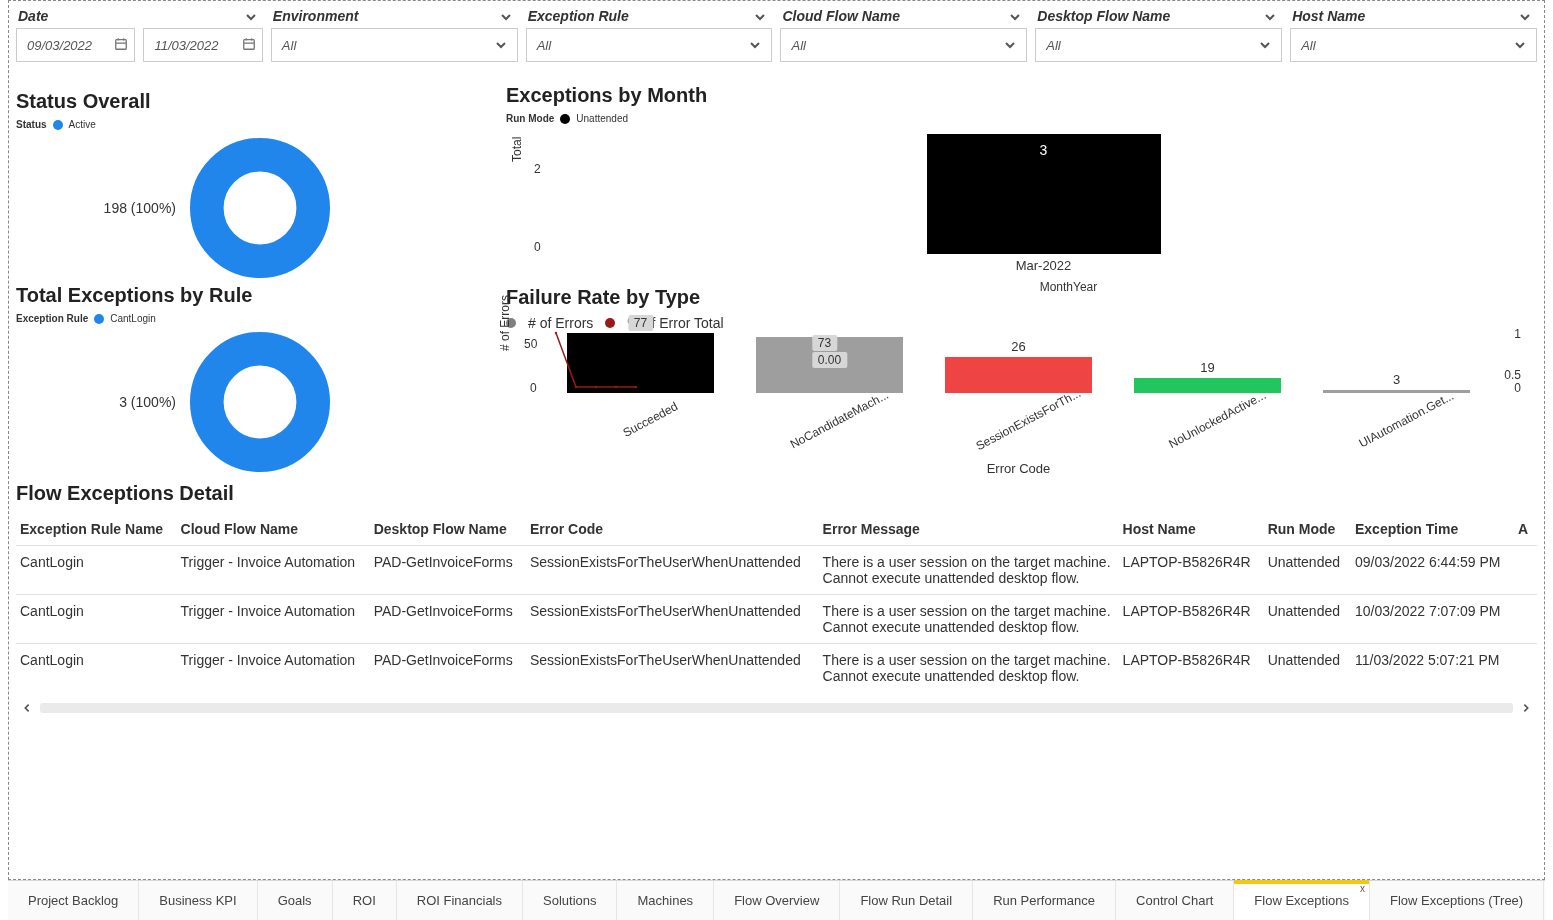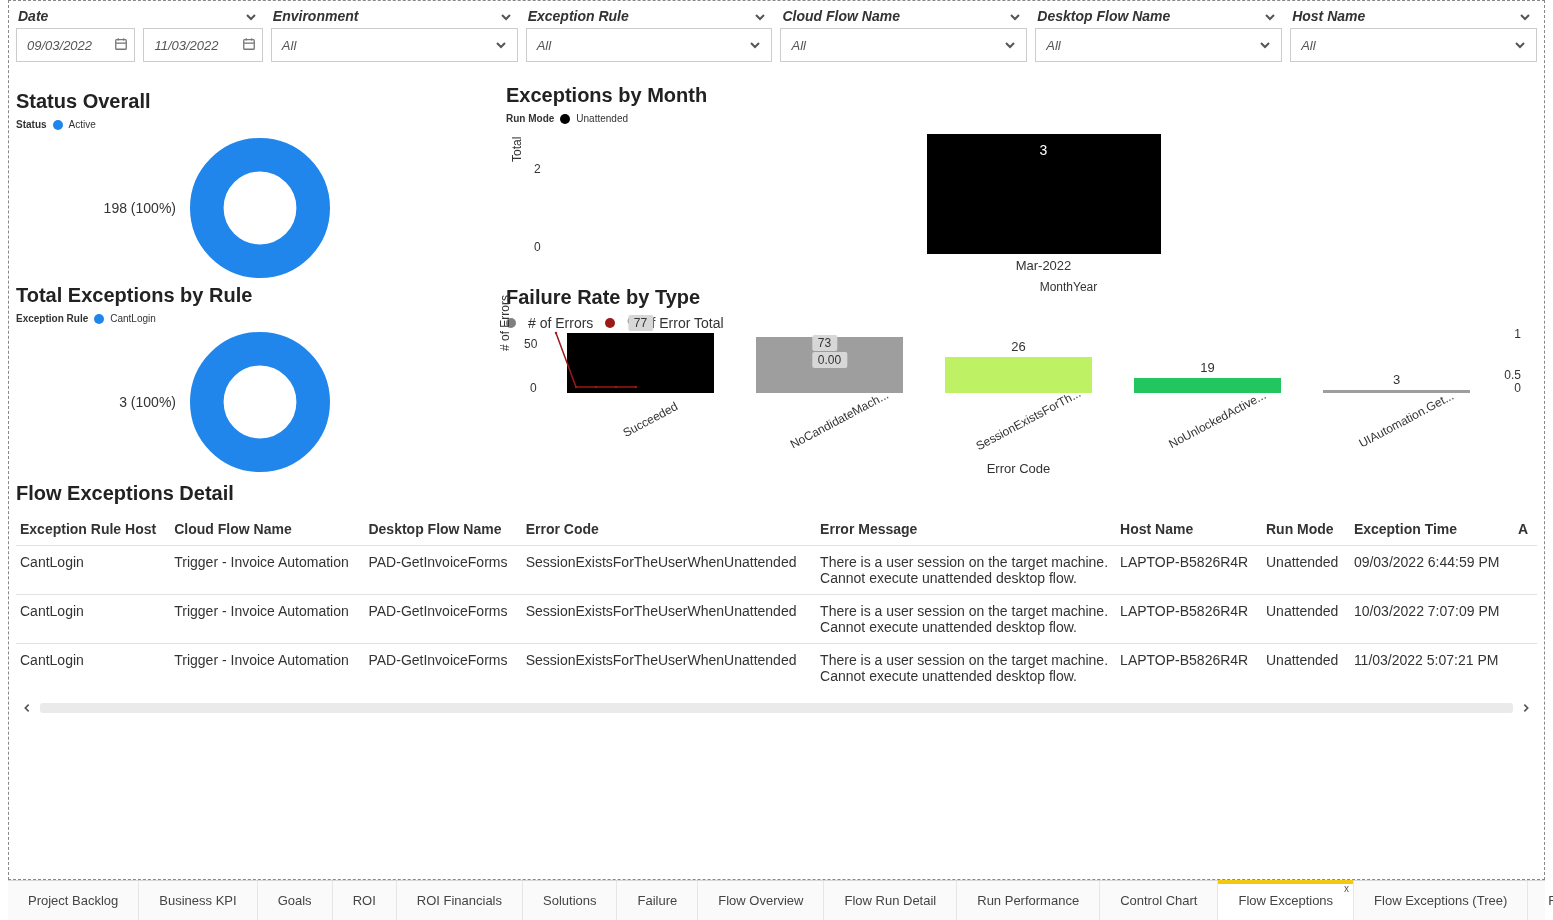--- a/index.html
+++ b/index.html
@@ -251,21 +251,21 @@
                 <div class="fr-bar" style="height:60px;background:#000">
                   <div class="fr-dl"><span class="fr-dl-box">77</span></div>
                 </div>
               </div>
             <div class="fr-barcell">
                 <div class="fr-bar" style="height:56px;background:#9e9e9e">
                   <div class="fr-dl" style="top:-2px"><span class="fr-dl-box">73</span><br><span class="fr-dl-box" style="margin-top:2px;display:inline-block">0.00</span></div>
                 </div>
               </div>
             <div class="fr-barcell">
-                <div class="fr-bar" style="height:36px;background:#bef264">
+                <div class="fr-bar" style="height:36px;background:#ef4444">
                   <div class="fr-dl">26</div>
                 </div>
               </div>
             <div class="fr-barcell">
                 <div class="fr-bar" style="height:15px;background:#22c55e">
                   <div class="fr-dl">19</div>
                 </div>
               </div>
             <div class="fr-barcell">
                 <div class="fr-bar" style="height:3px;background:#9e9e9e">
@@ -292,21 +292,21 @@
         <div class="fr-xlabel">Error Code</div>
       </div>
     </div>
   </div>
 
   <div class="tbl-sec">
     <div class="tbl-title">Flow Exceptions Detail</div>
     <table class="detail">
       <thead>
         <tr>
-          <th>Exception Rule Host</th>
+          <th>Exception Rule Name</th>
           <th>Cloud Flow Name</th>
           <th>Desktop Flow Name</th>
           <th>Error Code</th>
           <th style="width:300px">Error Message</th>
           <th>Host Name</th>
           <th>Run Mode</th>
           <th>Exception Time</th>
           <th>A</th>
         </tr>
       </thead>
@@ -363,21 +363,21 @@
 
 </div>
 
 <div class="tabs-bar" id="tabs">
     <div class="tab">Project Backlog</div>
     <div class="tab">Business KPI</div>
     <div class="tab">Goals</div>
     <div class="tab">ROI</div>
     <div class="tab">ROI Financials</div>
     <div class="tab">Solutions</div>
-    <div class="tab">Failure</div>
+    <div class="tab">Machines</div>
     <div class="tab">Flow Overview</div>
     <div class="tab">Flow Run Detail</div>
     <div class="tab">Run Performance</div>
     <div class="tab">Control Chart</div>
     <div class="tab active">Flow Exceptions<span class="close">x</span></div>
     <div class="tab">Flow Exceptions (Tree)</div>
     <div class="tab">ROI Calculations</div>
   </div>
 
 </body></html>

